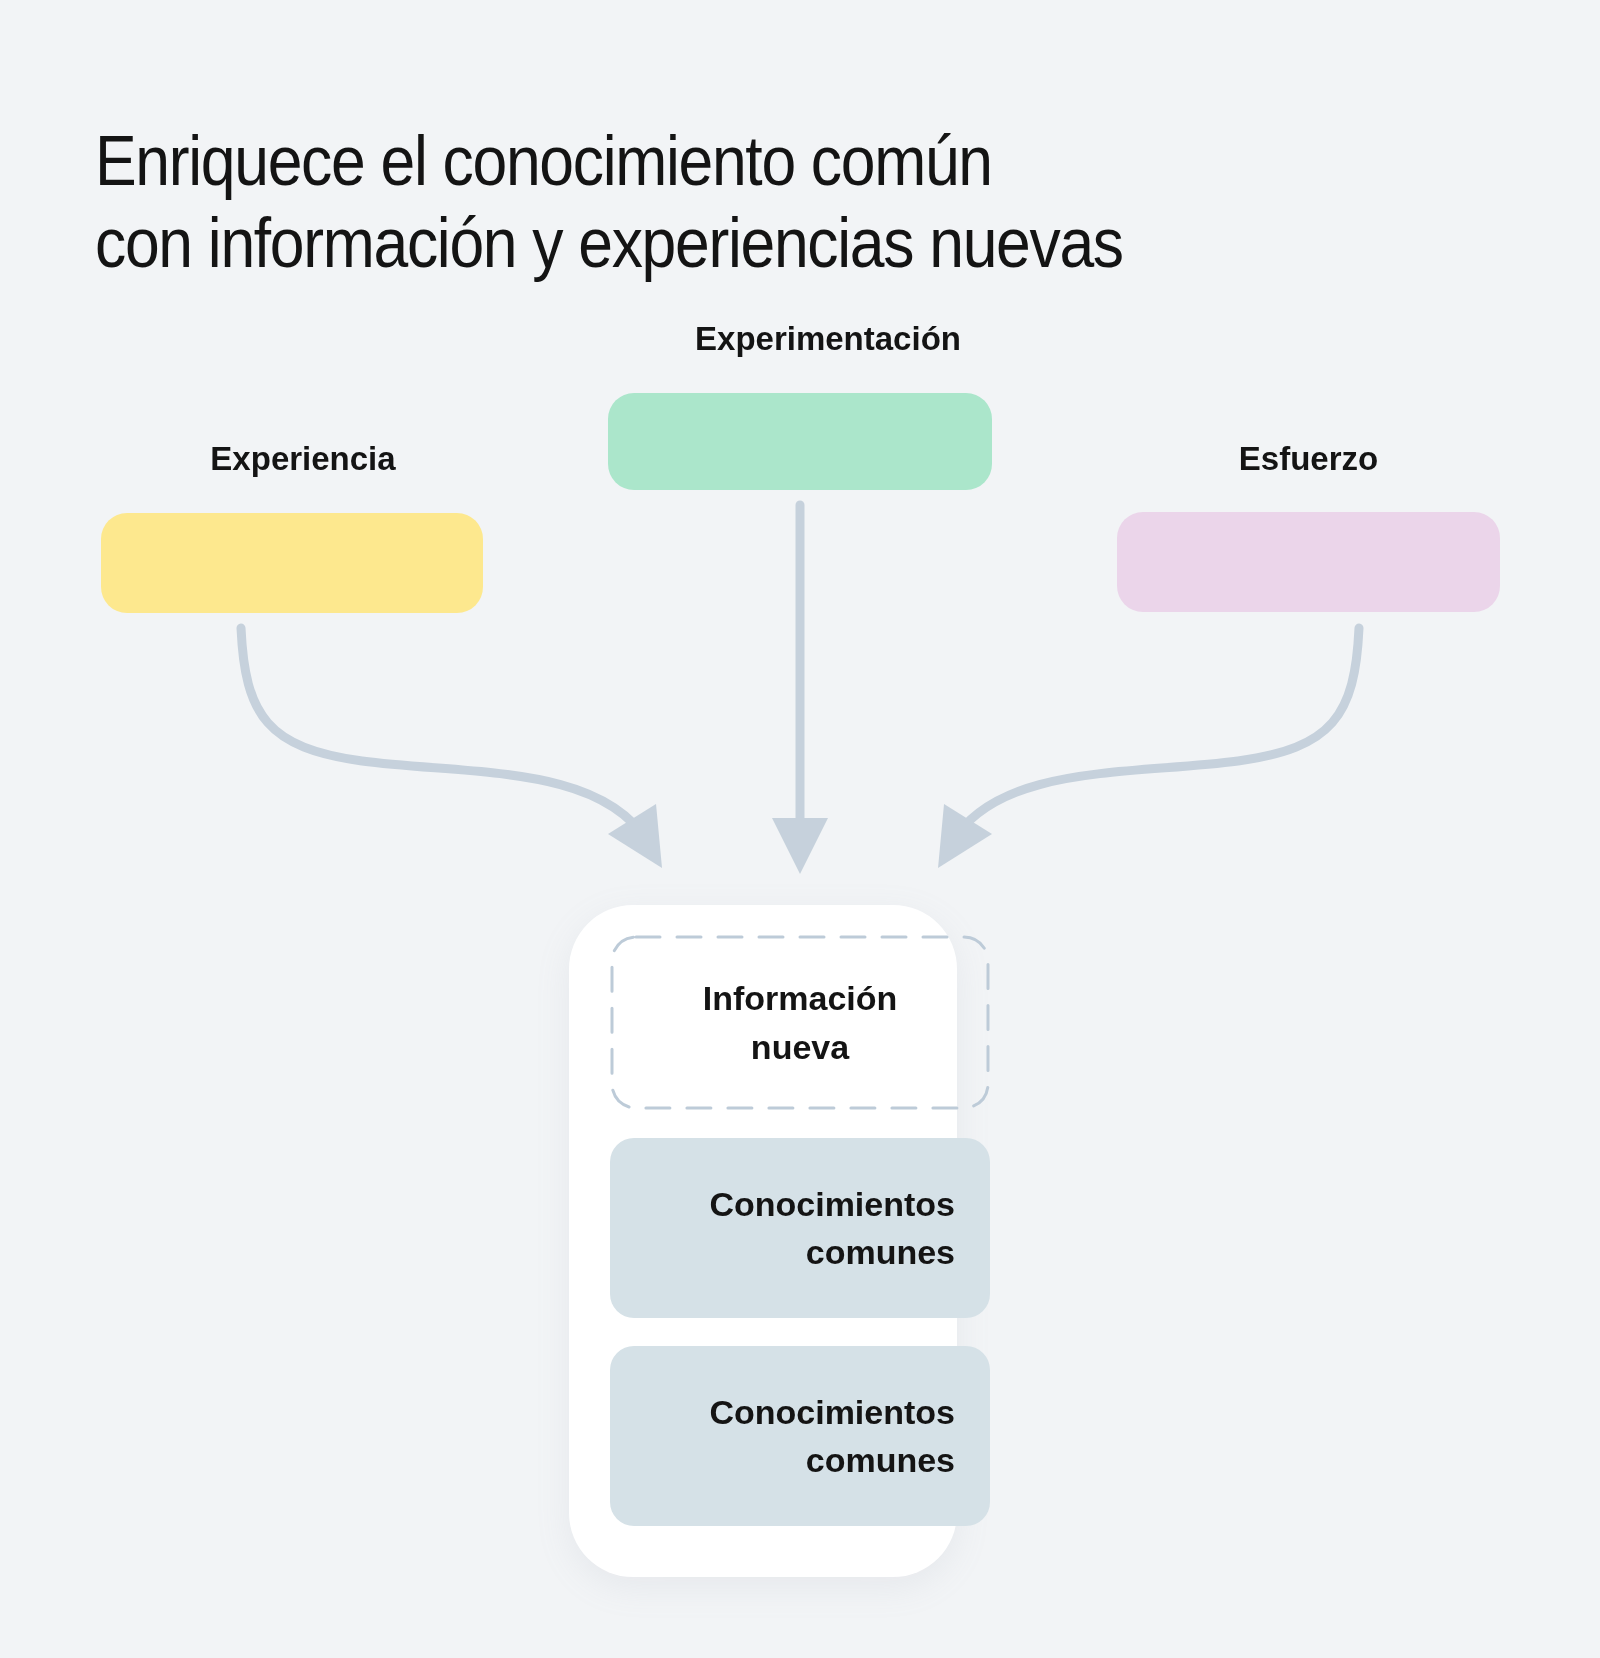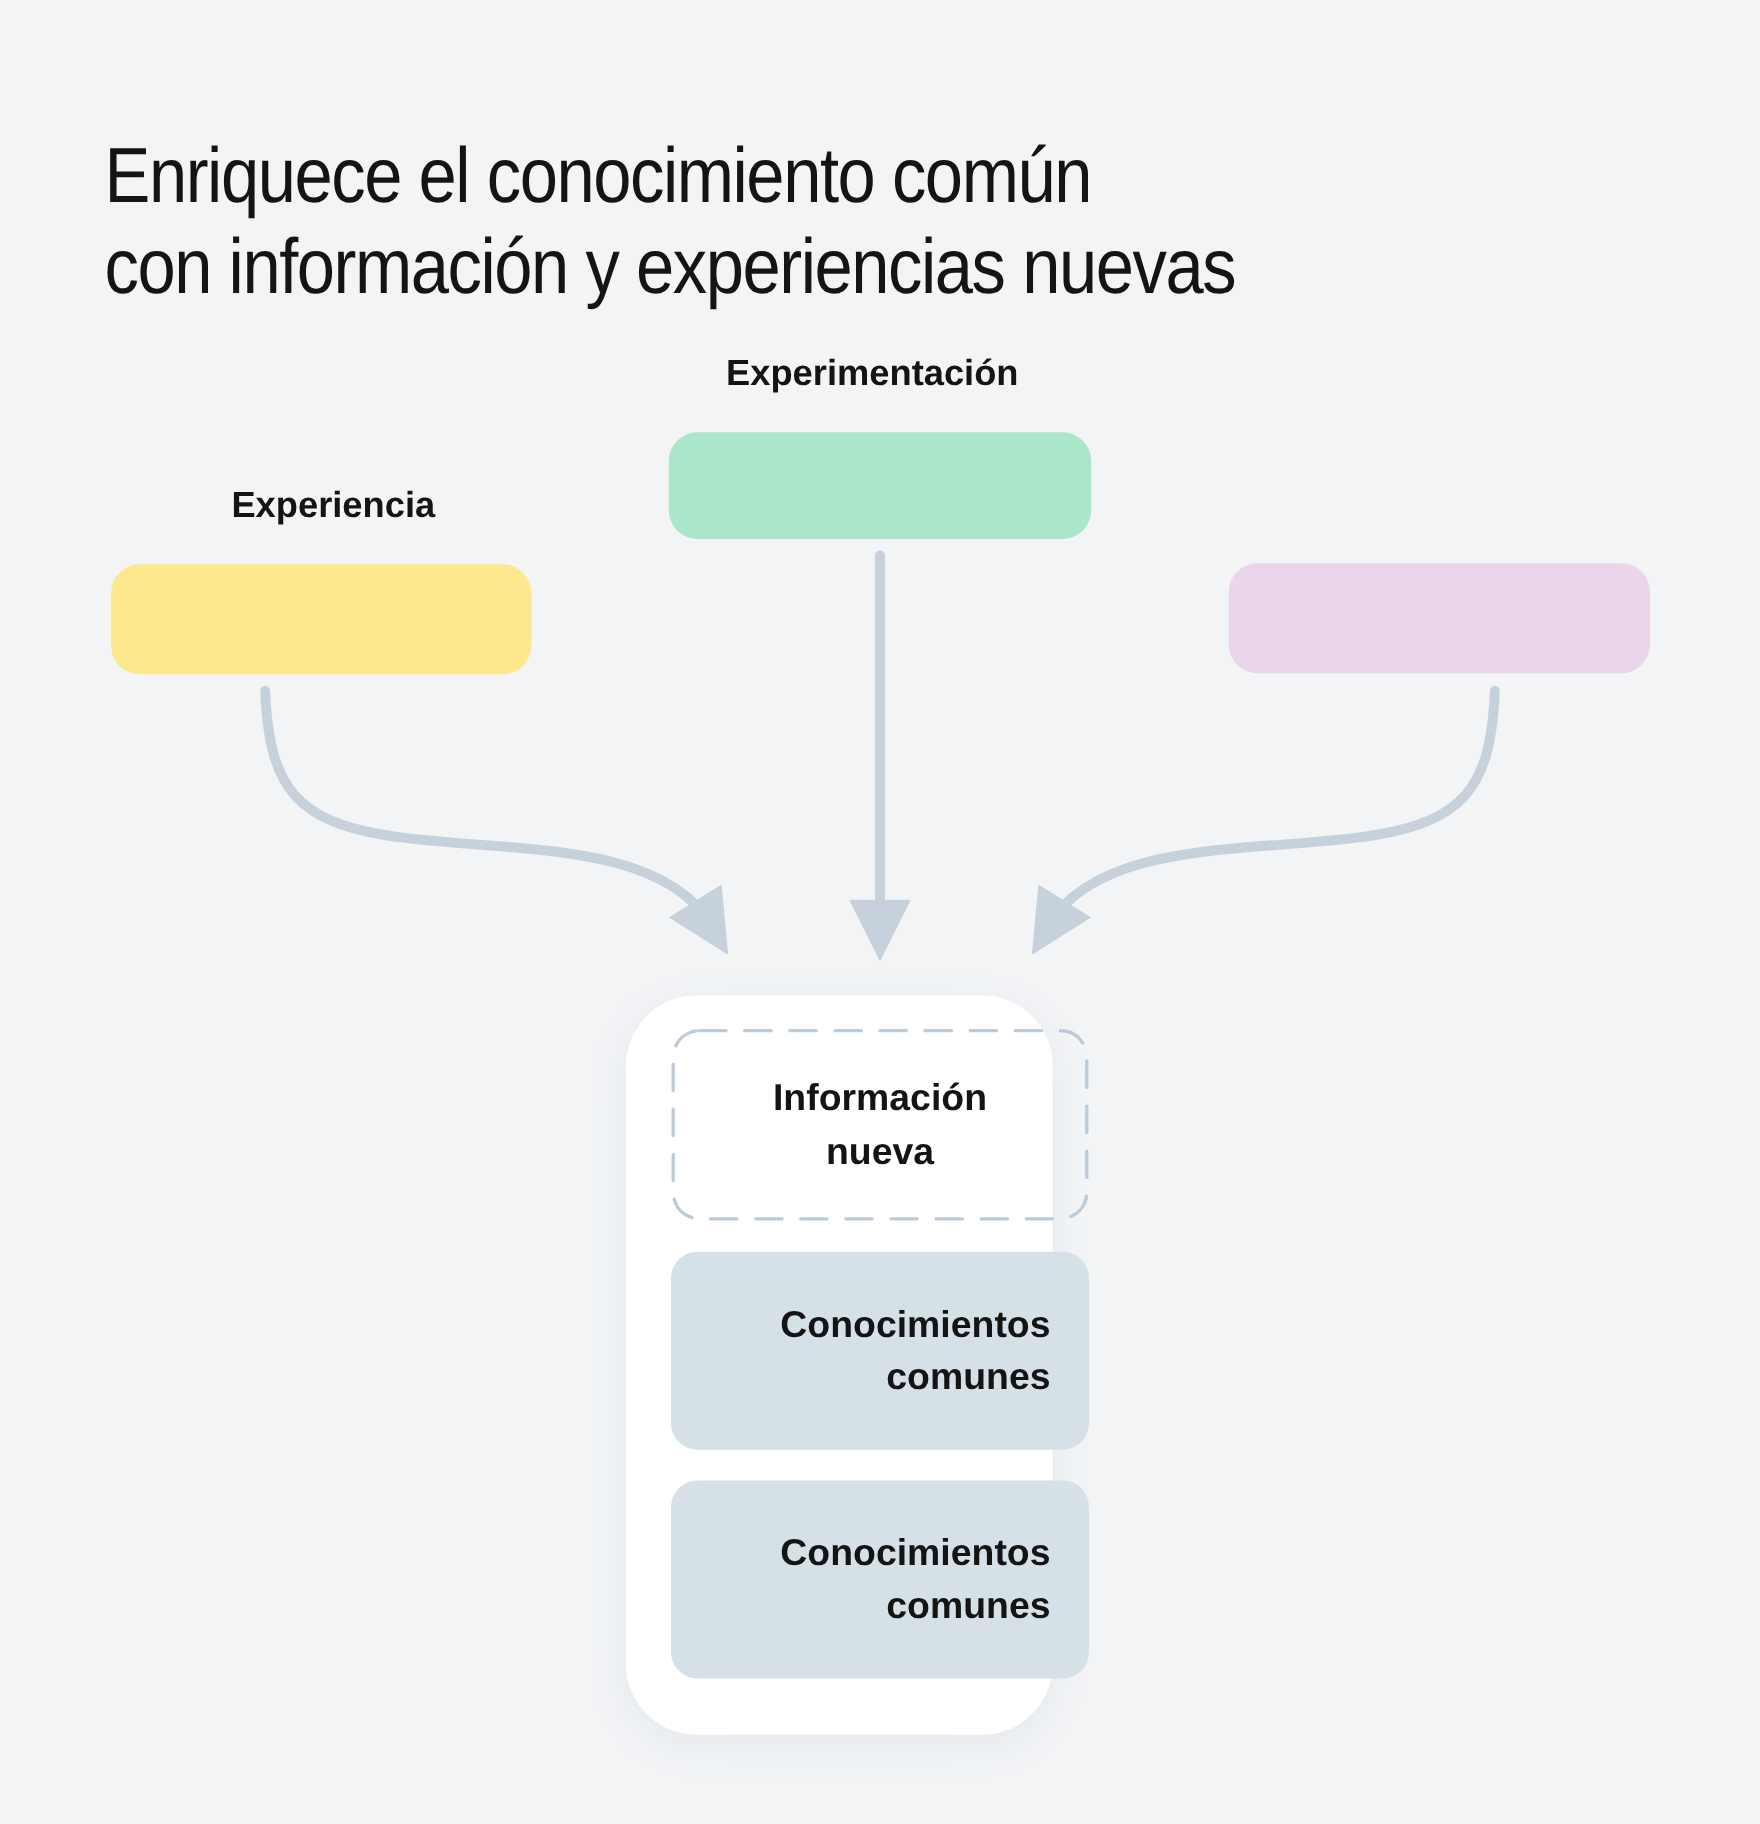--- a/index.html
+++ b/index.html
@@ -30,21 +30,21 @@
   .title span { display: block; }
 
   
   .node-label {
     position: absolute;
     font-size: 33px;
     font-weight: 700;
     text-align: center;
     color: var(--text, #141414);
   }
-  .label-experimentacion { left: 601px; top: 320px; width: 384px; text-align: center; }
+  .label-experimentacion { left: 636px; top: 320px; width: 384px; text-align: center; }
   .label-experiencia     { left: 112px; top: 440px; width: 382px; }
   .label-esfuerzo        { left: 1117px; top: 440px; width: 383px; }
 
   
   .pill {
     position: absolute;
     border-radius: 26px;
   }
   .pill-experimentacion { left: 608px;  top: 393px; width: 384px; height: 97px;  background: var(--experimentacion-fill, #ABE6CB); }
   .pill-experiencia     { left: 101px;  top: 513px; width: 382px; height: 100px; background: var(--experiencia-fill, #FDE88E); }
@@ -105,20 +105,21 @@
 
 <div class="canvas" style="--background: #F2F4F6; --text: #141414; --experiencia-fill: #FDE88E; --experimentacion-fill: #ABE6CB; --esfuerzo-fill: #EBD5EA; --arrow: #C6D1DC; --dashed-border: #BDCBD8; --common-fill: #D5E1E7; --container-fill: #FFFFFF;">
 
   <h1 class="title">
     <span>Enriquece el conocimiento común</span>
     <span>con información y experiencias nuevas</span>
   </h1>
 
   <div class="node-label label-experimentacion">Experimentación</div>
   <div class="node-label label-experiencia">Experiencia</div>
+  <div class="node-label label-esfuerzo">Esfuerzo</div>
 
   <div class="pill pill-experimentacion"></div>
   <div class="pill pill-experiencia"></div>
   <div class="pill pill-esfuerzo"></div>
 
   <svg class="arrows" width="1600" height="1658" viewBox="0 0 1600 1658" aria-hidden="true">
 
     <path class="arrow-path" d="M 241 628 C 245 716, 268 748, 362 761 C 470 775, 600 764, 648 842"></path>
     <polygon class="arrow-head" points="662,868 656,804 608,834"></polygon>
 

